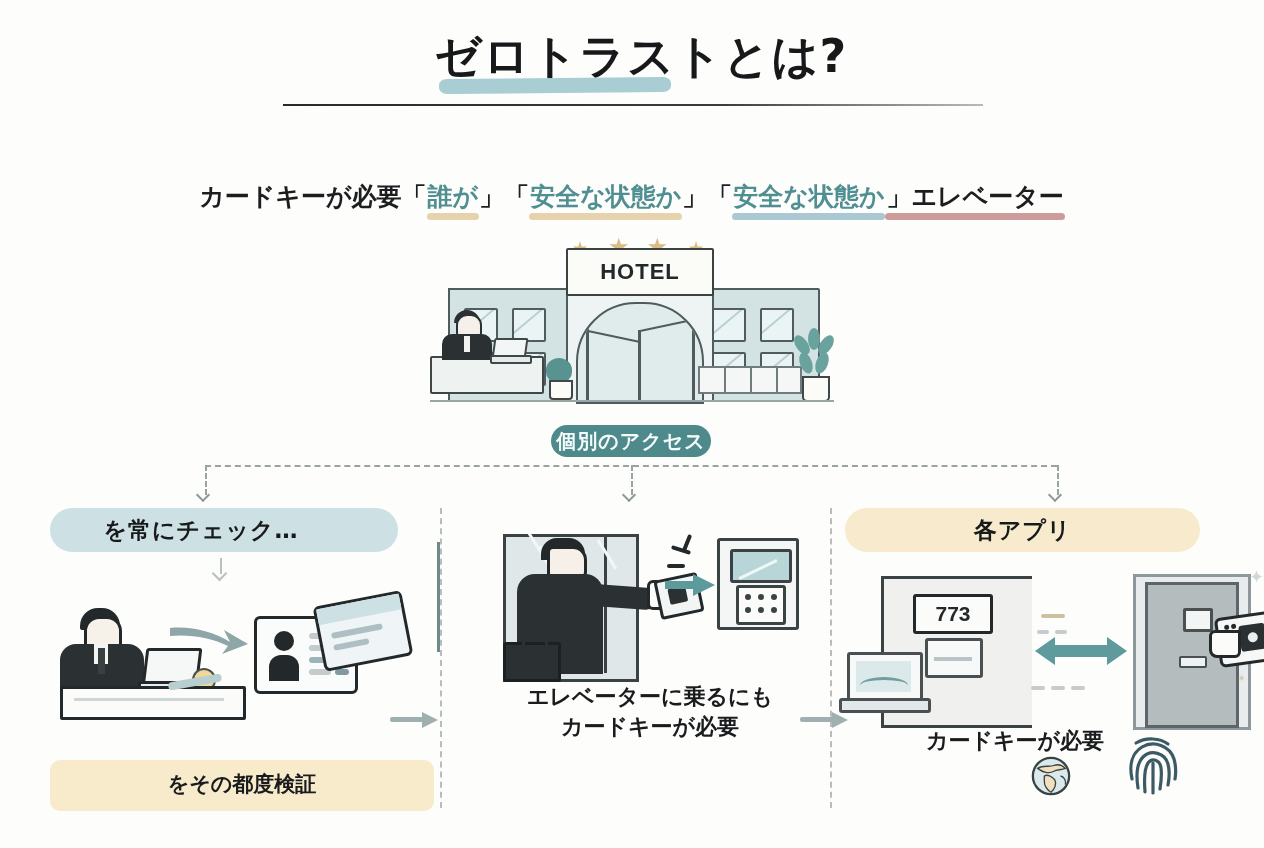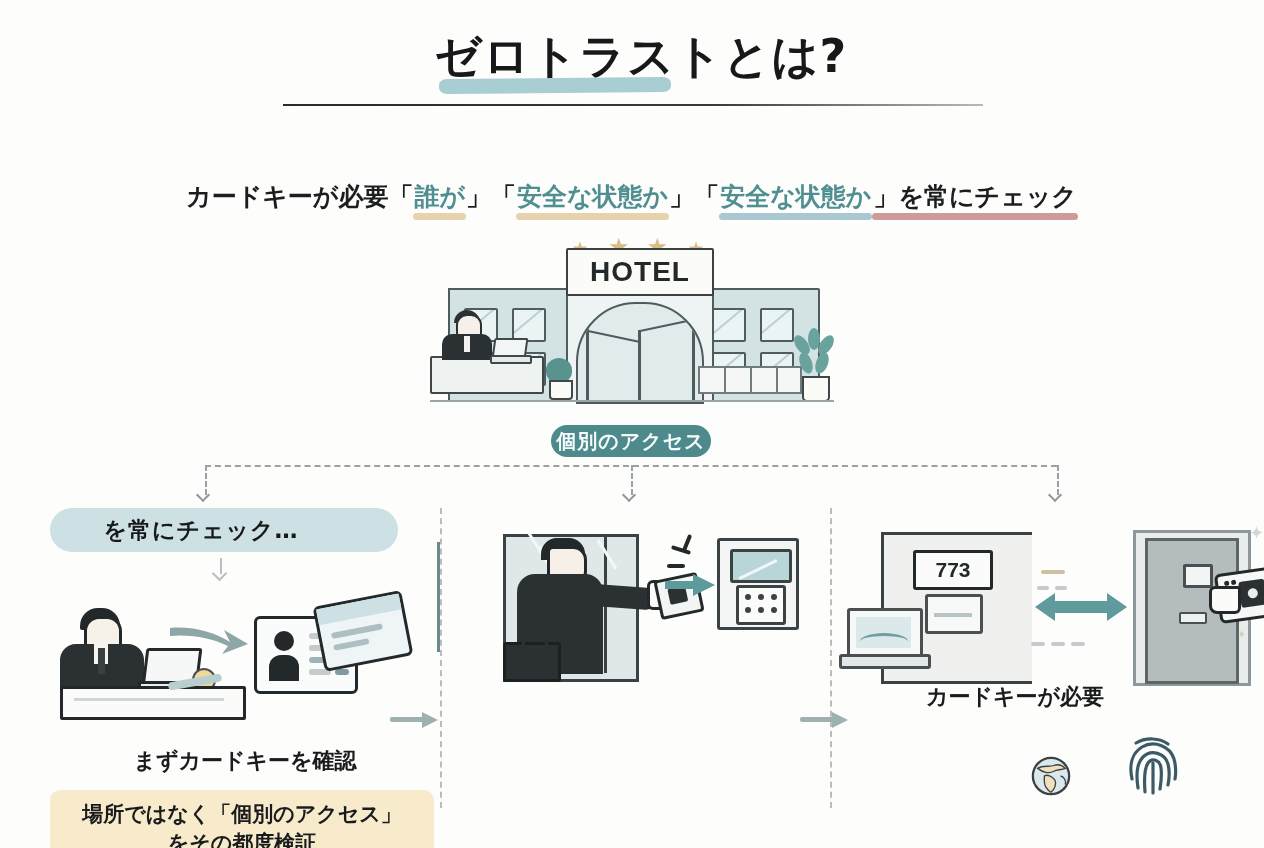--- a/index.html
+++ b/index.html
@@ -62,21 +62,21 @@
   }
   .bldg-left{left:18px;}
   .bldg-right{left:266px;}
   .roofline{position:absolute;top:52px;left:18px;width:368px;height:10px;background:#eef4f4;border:2px solid #4f5b5c;box-sizing:border-box;}
   .win{position:absolute;width:30px;height:30px;background:#eaf4f5;border:2px solid #4f5b5c;border-radius:2px;overflow:hidden;}
   .win::after{content:"";position:absolute;left:-8px;top:10px;width:44px;height:2px;background:#b8cfd4;transform:rotate(-40deg);}
   .sign{
     position:absolute;left:136px;top:12px;width:144px;height:44px;
     background:#fbfbf8;border:2px solid #3b4244;border-radius:2px;
     display:flex;align-items:center;justify-content:center;
-    font-size:28px;font-weight:700;letter-spacing:1px;color:#23282a;
+    font-size:22px;font-weight:700;letter-spacing:1px;color:#23282a;
     font-family:"Liberation Sans",sans-serif;
   }
   .entry-block{position:absolute;left:136px;top:56px;width:144px;height:108px;background:#eef4f4;border-left:2px solid #4f5b5c;border-right:2px solid #4f5b5c;}
   .revolve{
     position:absolute;left:146px;top:66px;width:124px;height:98px;
     background:#dfeceb;border:2px solid #4f5b5c;
     border-radius:60px 60px 0 0;overflow:hidden;
   }
   .revolve i{position:absolute;background:#4f5b5c;}
   .rv1{left:8px;top:22px;width:3px;height:74px;}
@@ -242,21 +242,21 @@
 
   <div class="title-wrap">
     <div class="title">
       <span>ゼロトラストとは?</span>
       <span class="title-hl"></span>
     </div>
   </div>
   <div class="rule"></div>
 
   <div class="sub sub2">
-    <span>カードキーが必要「</span><span class="mk mk-teal mk-u-beige">誰が</span><span>」「</span><span class="mk mk-teal mk-u-beige">安全な状態か</span><span>」「</span><span class="mk mk-teal mk-u-blue">安全な状態か</span><span class="mk mk-u-rose">」を常にチェック</span>
+    <span>カードキーが必要「</span><span class="mk mk-teal mk-u-beige">誰が</span><span>」「</span><span class="mk mk-teal mk-u-beige">安全な状態か</span><span>」「</span><span class="mk mk-teal mk-u-blue">安全な状態か</span><span class="mk mk-u-rose">」エレベーター</span>
   </div>
 
   <div class="hotel">
     <div class="stars">
       <div class="star sm">★</div>
       <div class="star">★</div>
       <div class="star">★</div>
       <div class="star sm">★</div>
     </div>
 
@@ -361,23 +361,21 @@
         <div class="i1-ln" style="left:52px;top:38px;width:38px;background:#9fb4b9;"></div>
         <div class="i1-ln" style="left:52px;top:50px;width:22px;"></div>
         <div class="i1-ln" style="left:78px;top:50px;width:14px;background:#7f9aa1;"></div>
       </div>
       <div class="i1-card2">
         <div class="t"></div>
         <div class="l" style="left:10px;top:26px;width:52px;"></div>
         <div class="l" style="left:10px;top:38px;width:36px;"></div>
       </div>
     </div>
-    <div class="cap">まずカードキーを確認</div>
     <div class="notebox">
-      <div>場所ではなく「個別のアクセス」</div>
       <div>をその都度検証</div>
     </div>
   </div>
 
   <div class="col c2">
     <div class="illus" style="margin-top:12px;height:162px;">
       <div class="i2-bar"></div>
       <div class="i2-door">
         <div class="gap"></div>
           <div class="sh1"></div>
@@ -404,23 +402,30 @@
         <div class="i2-keys">
           <i style="left:6px;top:6px;"></i>
             <i style="left:19px;top:6px;"></i>
             <i style="left:32px;top:6px;"></i>
           <i style="left:6px;top:19px;"></i>
             <i style="left:19px;top:19px;"></i>
             <i style="left:32px;top:19px;"></i>
         </div>
       </div>
     </div>
+    <div class="cap">
+      <div>エレベーターに乗るにも</div>
+      <div>カードキーが必要</div>
+    </div>
   </div>
 
   <div class="col c3">
+    <div class="pill pill-cream2">
+      <span>各アプリ</span>
+    </div>
     <div class="illus" style="margin-top:12px;height:162px;">
       <div class="i3-wall"></div>
       <div class="i3-plate">773</div>
       <div class="i3-reader">
           <i></i>
         </div>
       <div class="i3-lap">
         <div class="lid">
             <div class="scr"></div>
             <div class="curve"></div>

